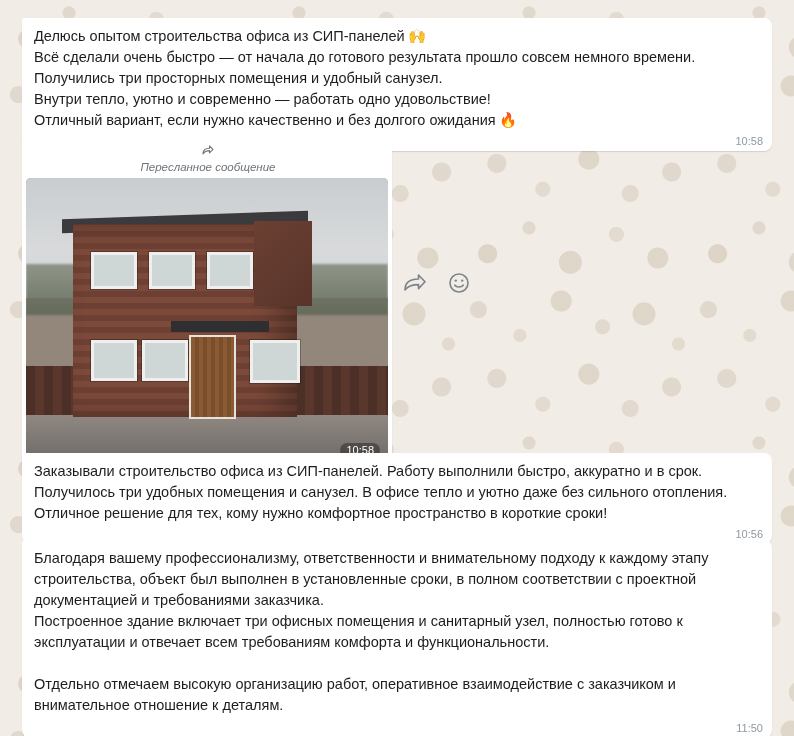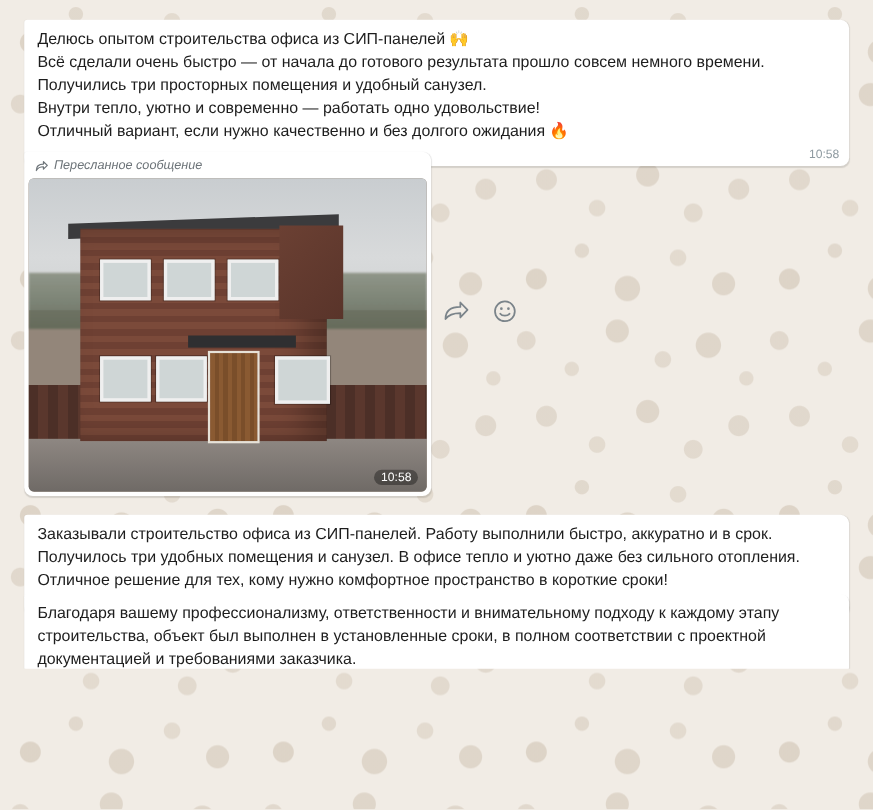--- a/index.html
+++ b/index.html
@@ -41,21 +41,21 @@
       radial-gradient(circle at 36% 88%, rgba(205,192,175,0.4) 0 7px, transparent 8px),
       radial-gradient(circle at 56% 74%, rgba(205,192,175,0.5) 0 10px, transparent 11px),
       radial-gradient(circle at 74% 90%, rgba(205,192,175,0.42) 0 8px, transparent 9px),
       radial-gradient(circle at 92% 80%, rgba(205,192,175,0.45) 0 9px, transparent 10px);
     background-size: 230px 215px;
     background-repeat: repeat;
   }
   .chat-scroll {
     position: relative;
     width: 794px;
-    height: 608px;
+    height: 736px;
     overflow: hidden;
   }
   .msg {
     position: absolute;
     background: #ffffff;
     border-radius: 8px;
     box-shadow: 0 1px 1px rgba(0,0,0,0.12);
     box-sizing: border-box;
   }
   .msg-text {
@@ -91,20 +91,21 @@
     border-top-left-radius: 3px;
   }
   .fwd-label {
     display: flex;
     align-items: center;
     gap: 5px;
     padding: 3px 4px 5px 6px;
     font-size: 11.5px;
     color: #6d7479;
     font-style: italic;
+    flex-direction: column;
   }
   .fwd-icon svg { display: block; }
   .photo-wrap {
     position: relative;
     width: 362px;
     height: 285px;
     border-radius: 5px;
     overflow: hidden;
     background: #93867a;
   }
@@ -164,21 +165,21 @@
     border: 2px solid #e7e2d8;
   }
   .ph-canopy {
     position: absolute; left: 40%; top: 50%; width: 27%; height: 4%;
     background: #2f2f31;
   }
 
   
   #msg3 {
     left: 22px;
-    top: 468px;
+    top: 453px;
     width: 750px;
     padding: 8px 12px 20px 12px;
     border-top-left-radius: 3px;
   }
 
   
   #msg4 {
     left: 22px;
     top: 540px;
     width: 750px;

